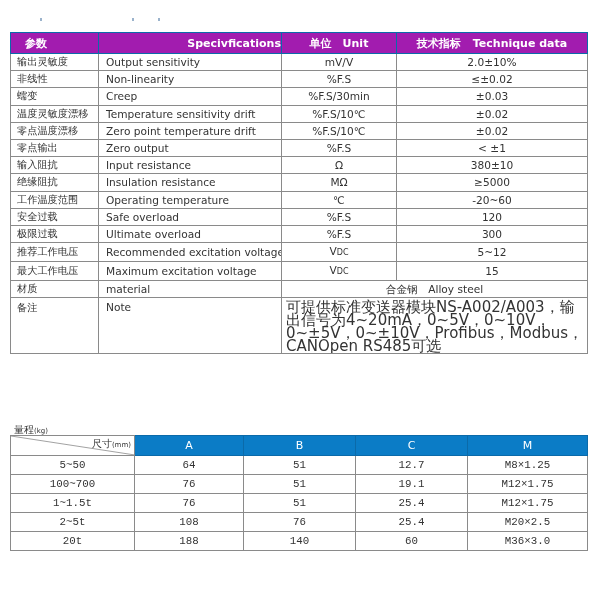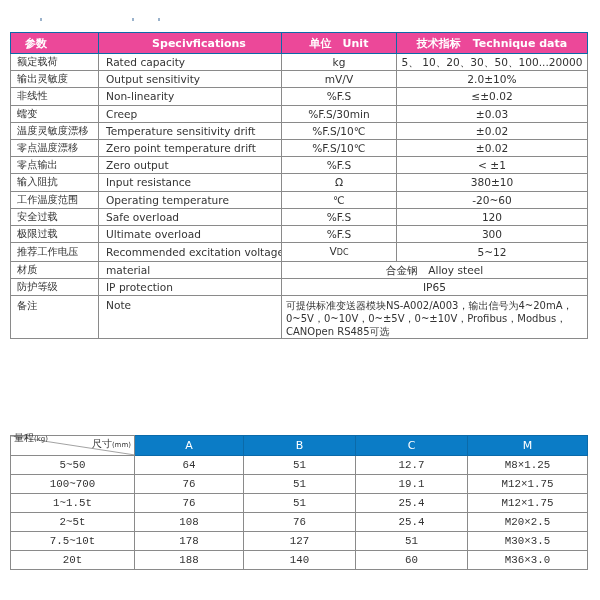--- a/index.html
+++ b/index.html
@@ -3,41 +3,41 @@
 <meta charset="utf-8">
 <style>
   html, body { margin:0; padding:0; background:#ffffff; }
   body { width:600px; height:600px; position:relative; overflow:hidden;
          font-family:"DejaVu Sans","Liberation Sans",sans-serif; color:#333; }
   .marks { position:absolute; top:18px; left:40px; width:140px; height:3px; }
   .marks span { position:absolute; top:0; width:2px; height:3px; background:#9bb3cc; }
 
   table { border-collapse:collapse; position:absolute; table-layout:fixed; }
   #spec { left:10px; top:32px; width:577px; }
-  #spec th { background:#ec4899; color:#fff; font-weight:bold; font-size:11px;
+  #spec th { background:#a21caf; color:#fff; font-weight:bold; font-size:11px;
              height:20px; padding:0; border:1px solid #0b6aa9; }
   #spec td { border:1px solid #8a8a8a; font-size:10.6px; height:16.2px; padding:0;
              line-height:16px; white-space:nowrap; overflow:hidden; }
   #spec td.cn { padding-left:6px; font-size:10.2px; }
   #spec td.en { padding-left:7px; }
   #spec td.c { text-align:center; }
   #spec th.l { text-align:left; padding-left:14px; }
-  #spec th.l2 { text-align:center; padding-left:18px; }
+  #spec th.l2 { text-align:right; padding-left:18px; }
   #spec th .sp { display:inline-block; width:12px; }
   #spec tr.note td { height:31px; vertical-align:top; line-height:13px; padding-top:3px; }
-  #spec td.notetxt { font-size:10px; padding-left:4px; white-space:normal;margin-left:6px; }
+  #spec td.notetxt { font-size:15px; padding-left:4px; white-space:normal;margin-left:6px; }
 
   #dims { left:10px; top:435px; width:577px; }
   #dims th { background:#0b7cc6; color:#fff; font-weight:normal; font-size:11px;
              height:19px; padding:0; border:1px solid #0b6aa9; text-align:center; }
   #dims th.corner { background:#fff; border:1px solid #8a8a8a; position:relative; color:#333; }
   #dims td { border:1px solid #8a8a8a; font-size:10.8px; height:18px; padding:0; text-align:center;font-family:Liberation Mono, monospace; }
   .corner svg { position:absolute; left:0; top:0; }
   .corner .tr { position:absolute; right:3px; top:1px; font-size:10px; }
-  .corner .bl { position:absolute; left:3px; bottom:10px; font-size:10px; }
+  .corner .bl { position:absolute; left:3px; bottom:18px; font-size:10px; }
   .corner small { font-size:7px; }
 </style>
 </head>
 <body>
 
 <div class="marks">
   <span style="left:0"></span>
     <span style="left:92px"></span>
     <span style="left:118px"></span>
 </div>
@@ -54,26 +54,20 @@
       <th class="l">参数</th>
       <th class="l2">Specivfications</th>
       <th>单位　Unit</th>
       <th>
         <span>技术指标</span><span class="sp"></span><span>Technique data</span>
       </th>
     </tr>
   </thead>
   <tbody id="spec-body">
       <tr>
-        <td class="cn">额定载荷</td>
-        <td class="en">Rated capacity</td>
-        <td class="c">kg</td>
-        <td class="c">5、 10、20、30、50、100...20000</td>
-      </tr>
-      <tr>
         <td class="cn">输出灵敏度</td>
         <td class="en">Output sensitivity</td>
         <td class="c">mV/V</td>
         <td class="c">2.0±10%</td>
       </tr>
       <tr>
         <td class="cn">非线性</td>
         <td class="en">Non-linearity</td>
         <td class="c">%F.S</td>
         <td class="c">≤±0.02</td>
@@ -102,20 +96,26 @@
         <td class="c">%F.S</td>
         <td class="c">&lt; ±1</td>
       </tr>
       <tr>
         <td class="cn">输入阻抗</td>
         <td class="en">Input resistance</td>
         <td class="c">Ω</td>
         <td class="c">380±10</td>
       </tr>
       <tr>
+        <td class="cn">绝缘阻抗</td>
+        <td class="en">Insulation resistance</td>
+        <td class="c">MΩ</td>
+        <td class="c">≥5000</td>
+      </tr>
+      <tr>
         <td class="cn">工作温度范围</td>
         <td class="en">Operating temperature</td>
         <td class="c">℃</td>
         <td class="c">-20~60</td>
       </tr>
       <tr>
         <td class="cn">安全过载</td>
         <td class="en">Safe overload</td>
         <td class="c">%F.S</td>
         <td class="c">120</td>
@@ -126,28 +126,29 @@
         <td class="c">%F.S</td>
         <td class="c">300</td>
       </tr>
       <tr>
         <td class="cn">推荐工作电压</td>
         <td class="en">Recommended excitation voltage</td>
         <td class="c">V<span style="font-size:8px">DC</span></td>
         <td class="c">5~12</td>
       </tr>
       <tr>
+        <td class="cn">最大工作电压</td>
+        <td class="en">Maximum excitation voltage</td>
+        <td class="c">V<span style="font-size:8px">DC</span></td>
+        <td class="c">15</td>
+      </tr>
+      <tr>
         <td class="cn">材质</td>
         <td class="en">material</td>
         <td class="c" colspan="2">合金钢　Alloy steel</td>
-      </tr>
-      <tr>
-        <td class="cn">防护等级</td>
-        <td class="en">IP protection</td>
-        <td class="c" colspan="2">IP65</td>
       </tr>
       <tr class="note">
         <td class="cn">备注</td>
         <td class="en">Note</td>
         <td class="notetxt" colspan="2">可提供标准变送器模块NS-A002/A003，输出信号为4~20mA，0~5V，0~10V，0~±5V，0~±10V，Profibus，Modbus，CANOpen RS485可选</td>
       </tr>
     </tbody>
 </table>
 
 <table id="dims">
@@ -196,27 +197,20 @@
         <td>M12×1.75</td>
       </tr>
       <tr>
         <td>2~5t</td>
         <td>108</td>
         <td>76</td>
         <td>25.4</td>
         <td>M20×2.5</td>
       </tr>
       <tr>
-        <td>7.5~10t</td>
-        <td>178</td>
-        <td>127</td>
-        <td>51</td>
-        <td>M30×3.5</td>
-      </tr>
-      <tr>
         <td>20t</td>
         <td>188</td>
         <td>140</td>
         <td>60</td>
         <td>M36×3.0</td>
       </tr>
     </tbody>
 </table>
 
 </body></html>

